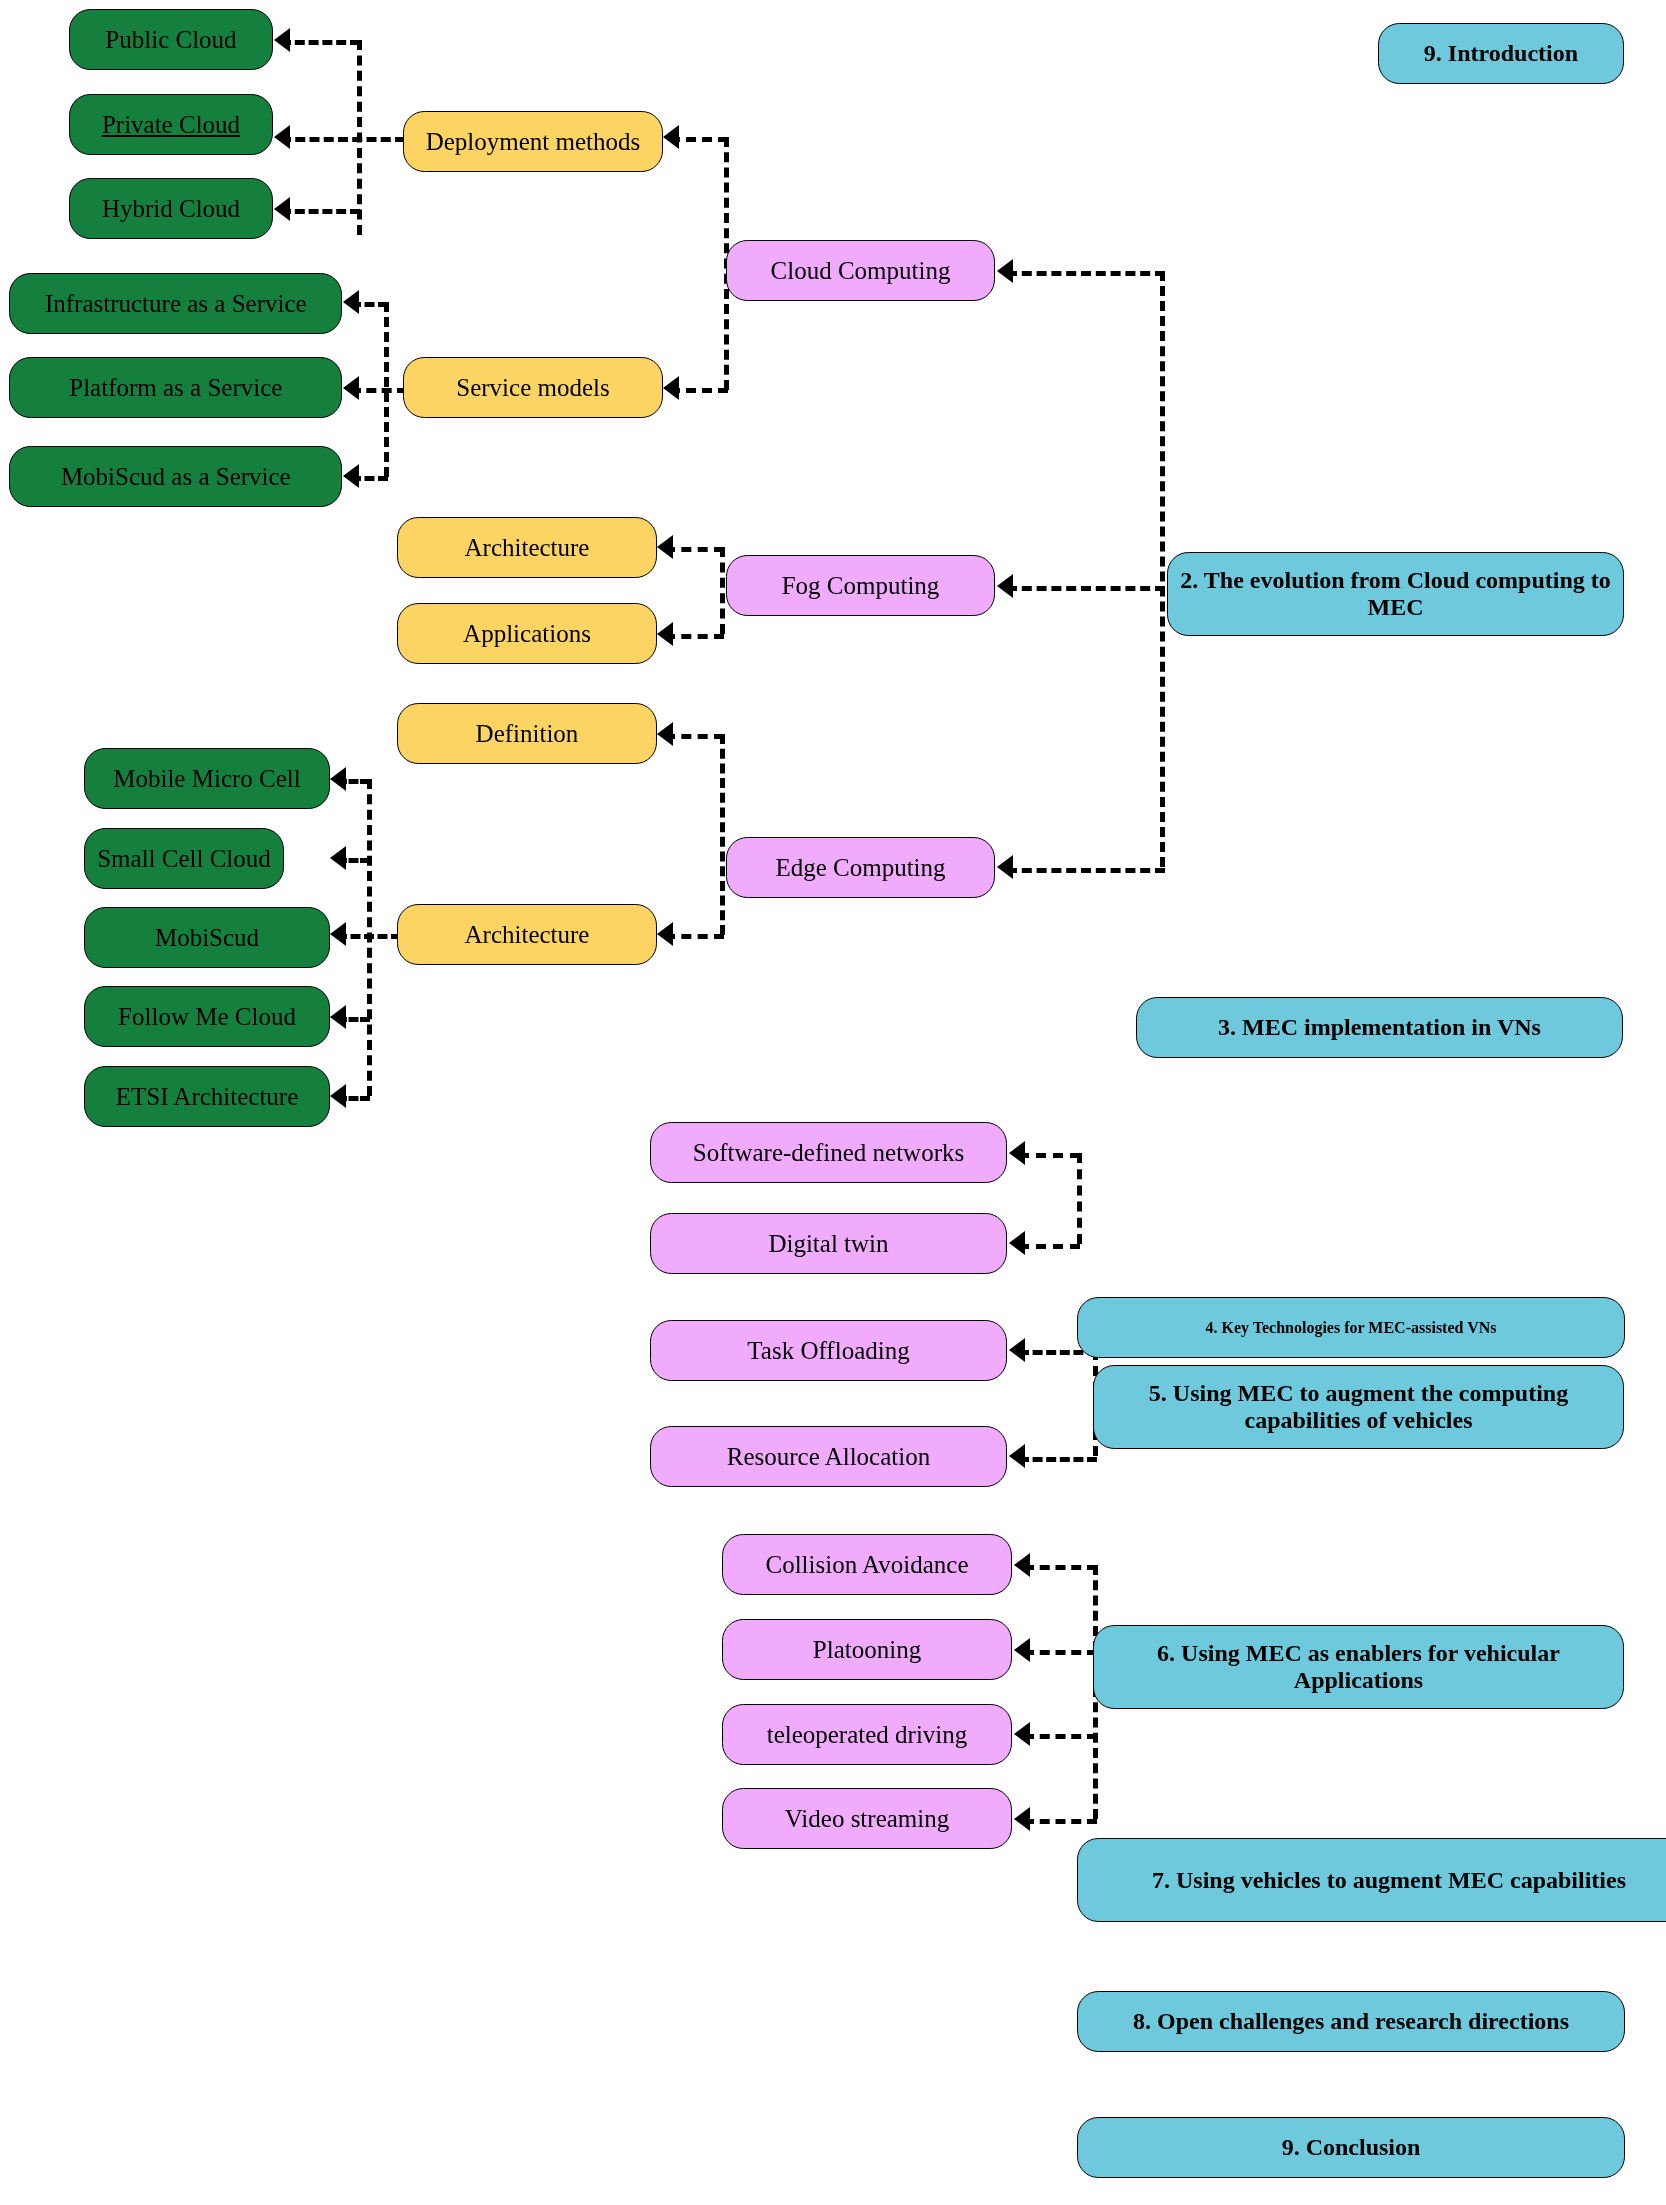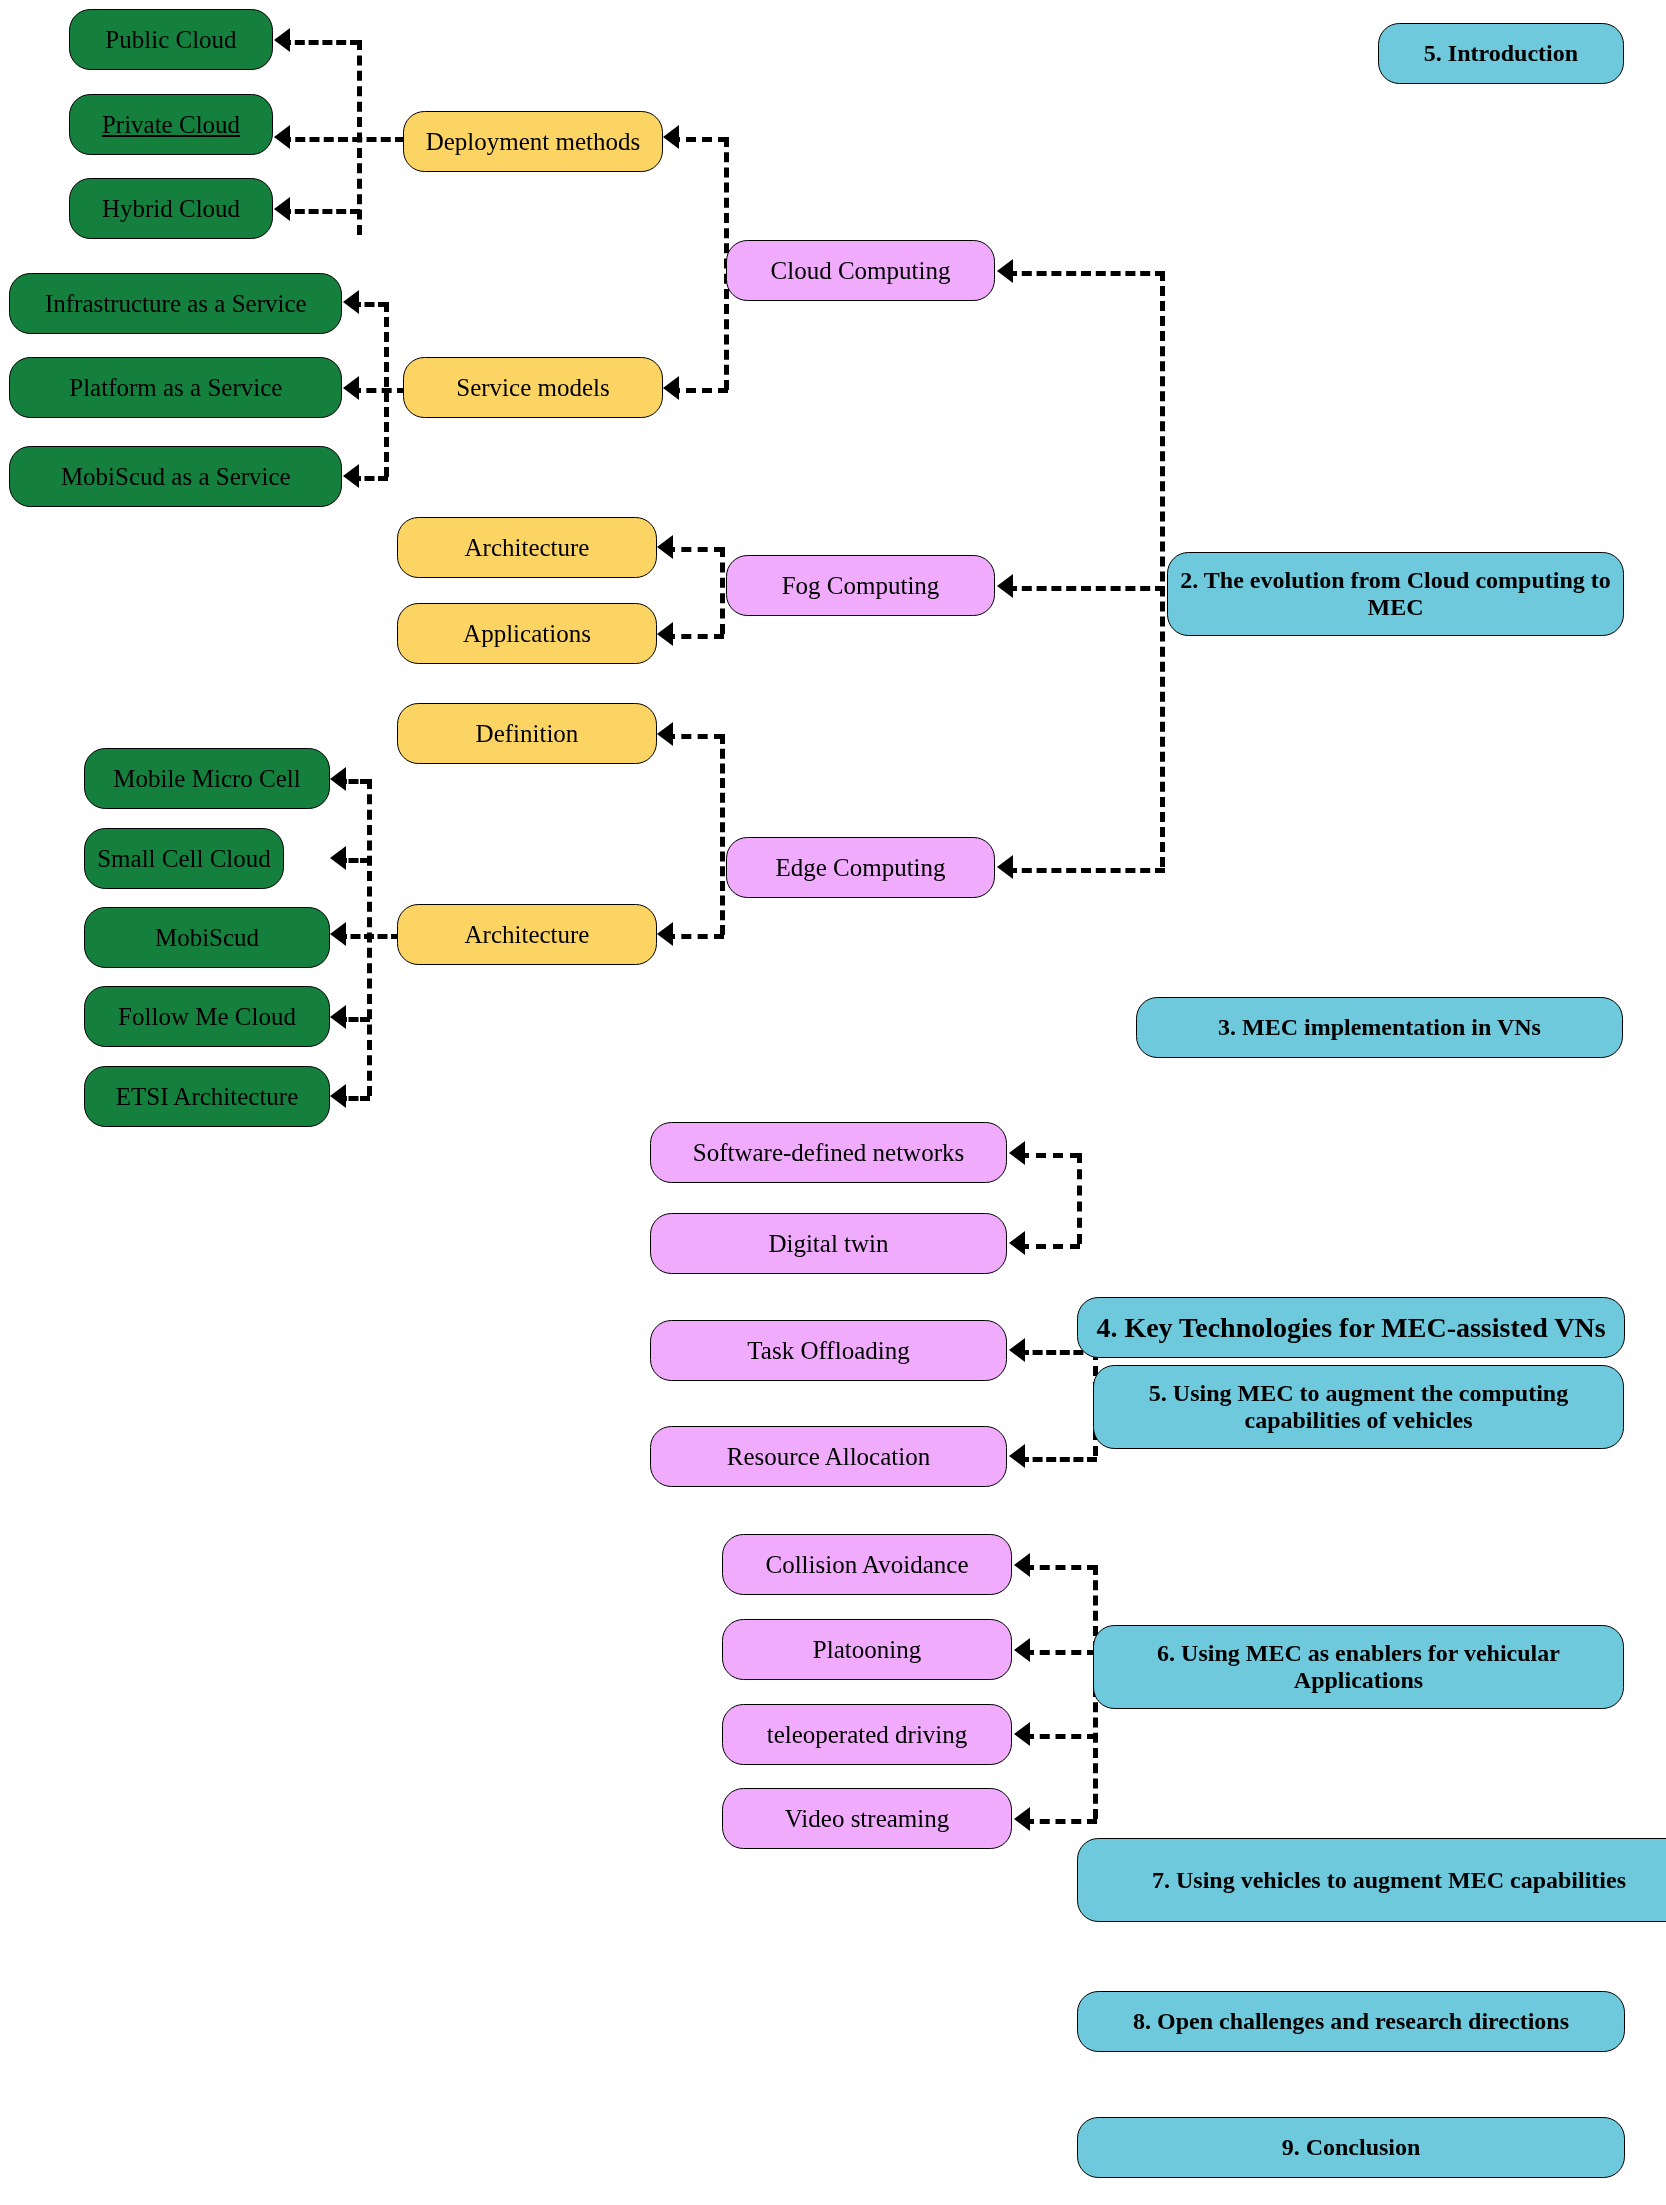--- a/index.html
+++ b/index.html
@@ -144,32 +144,32 @@
     <span class="lbl">Platooning</span>
   </div>
   <div class="node peach" style="left:722px;top:1704px;width:290px;height:61px;font-size:25px;">
     <span class="lbl">teleoperated driving</span>
   </div>
   <div class="node peach" style="left:722px;top:1788px;width:290px;height:61px;font-size:25px;">
     <span class="lbl">Video streaming</span>
   </div>
 
   <div class="node blue" style="left:1378px;top:23px;width:246px;height:61px;font-size:24px;">
-    <span class="lbl">5. Introduction</span>
+    <span class="lbl">9. Introduction</span>
   </div>
 
   <div class="node blue" style="left:1167px;top:552px;width:457px;height:84px;font-size:24px;">
     <span class="lbl">2. The evolution from Cloud computing to MEC</span>
   </div>
 
   <div class="node blue" style="left:1136px;top:997px;width:487px;height:61px;font-size:24px;">
     <span class="lbl">3. MEC implementation in VNs</span>
   </div>
 
-  <div class="node blue" style="left:1077px;top:1297px;width:548px;height:61px;font-size:28px;text-align:center;">
+  <div class="node blue" style="left:1077px;top:1297px;width:548px;height:61px;font-size:16px;text-align:center;">
     <span class="lbl">4. Key Technologies for MEC-assisted VNs</span>
   </div>
 
   <div class="node blue" style="left:1093px;top:1365px;width:531px;height:84px;font-size:24px;">
     <span class="lbl">5. Using MEC to augment the computing capabilities of vehicles</span>
   </div>
 
   <div class="node blue" style="left:1093px;top:1625px;width:531px;height:84px;font-size:24px;">
     <span class="lbl">6. Using MEC as enablers for vehicular Applications</span>
   </div>

